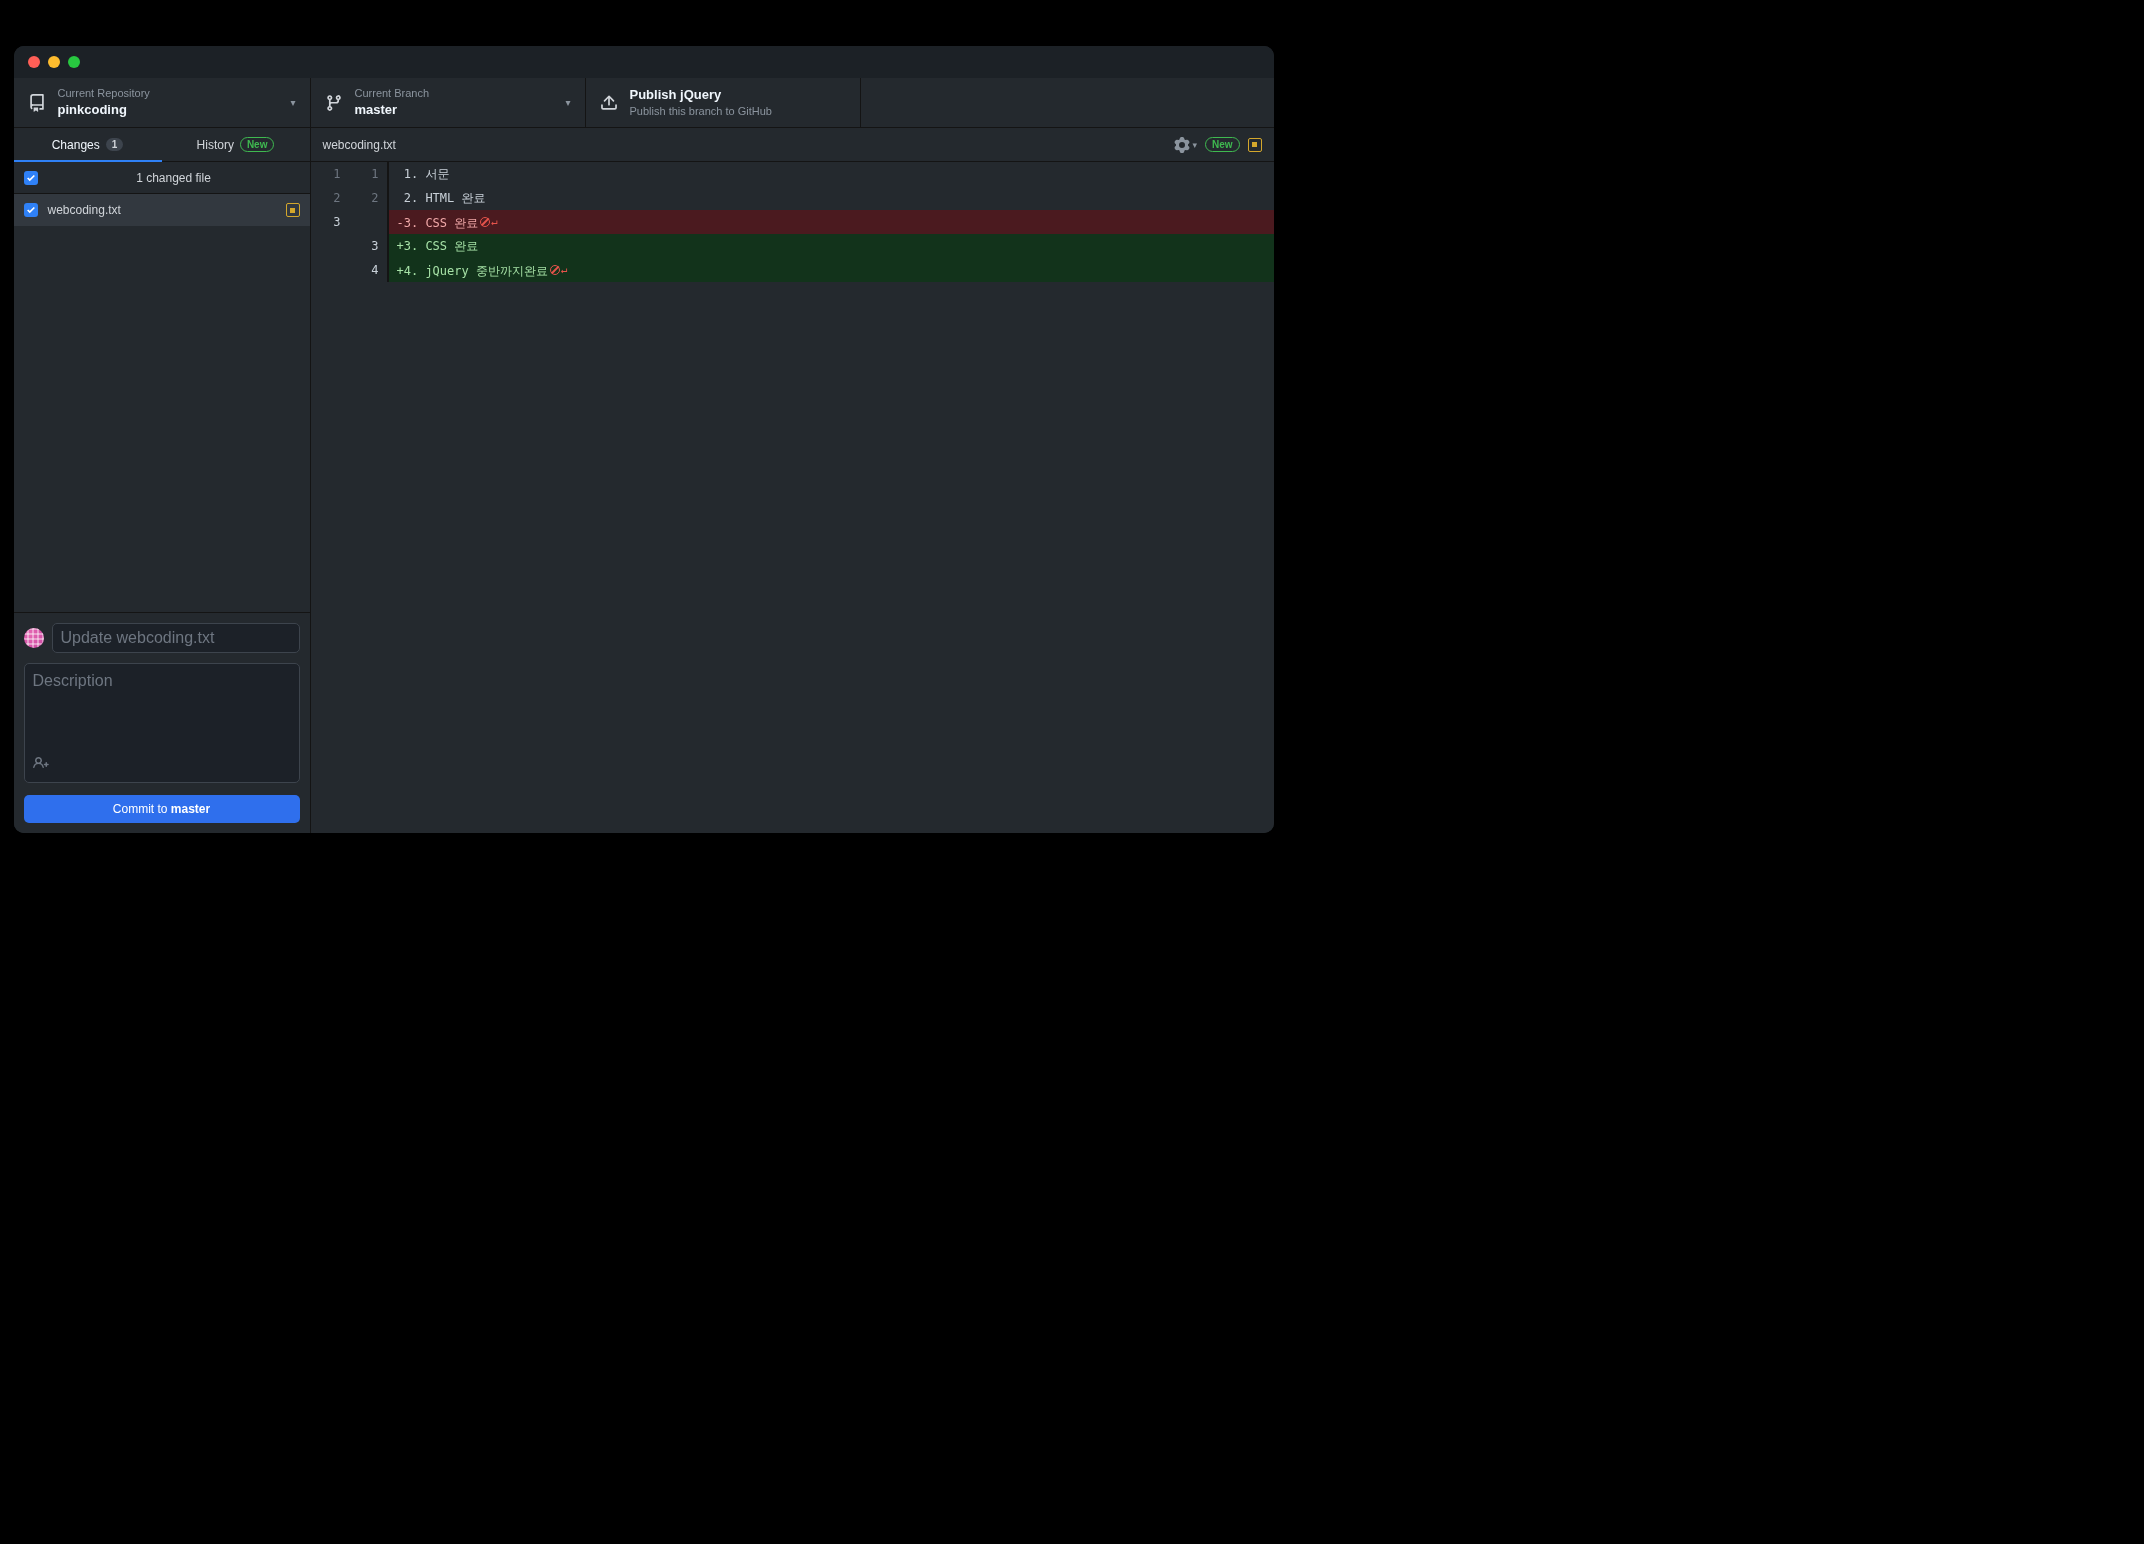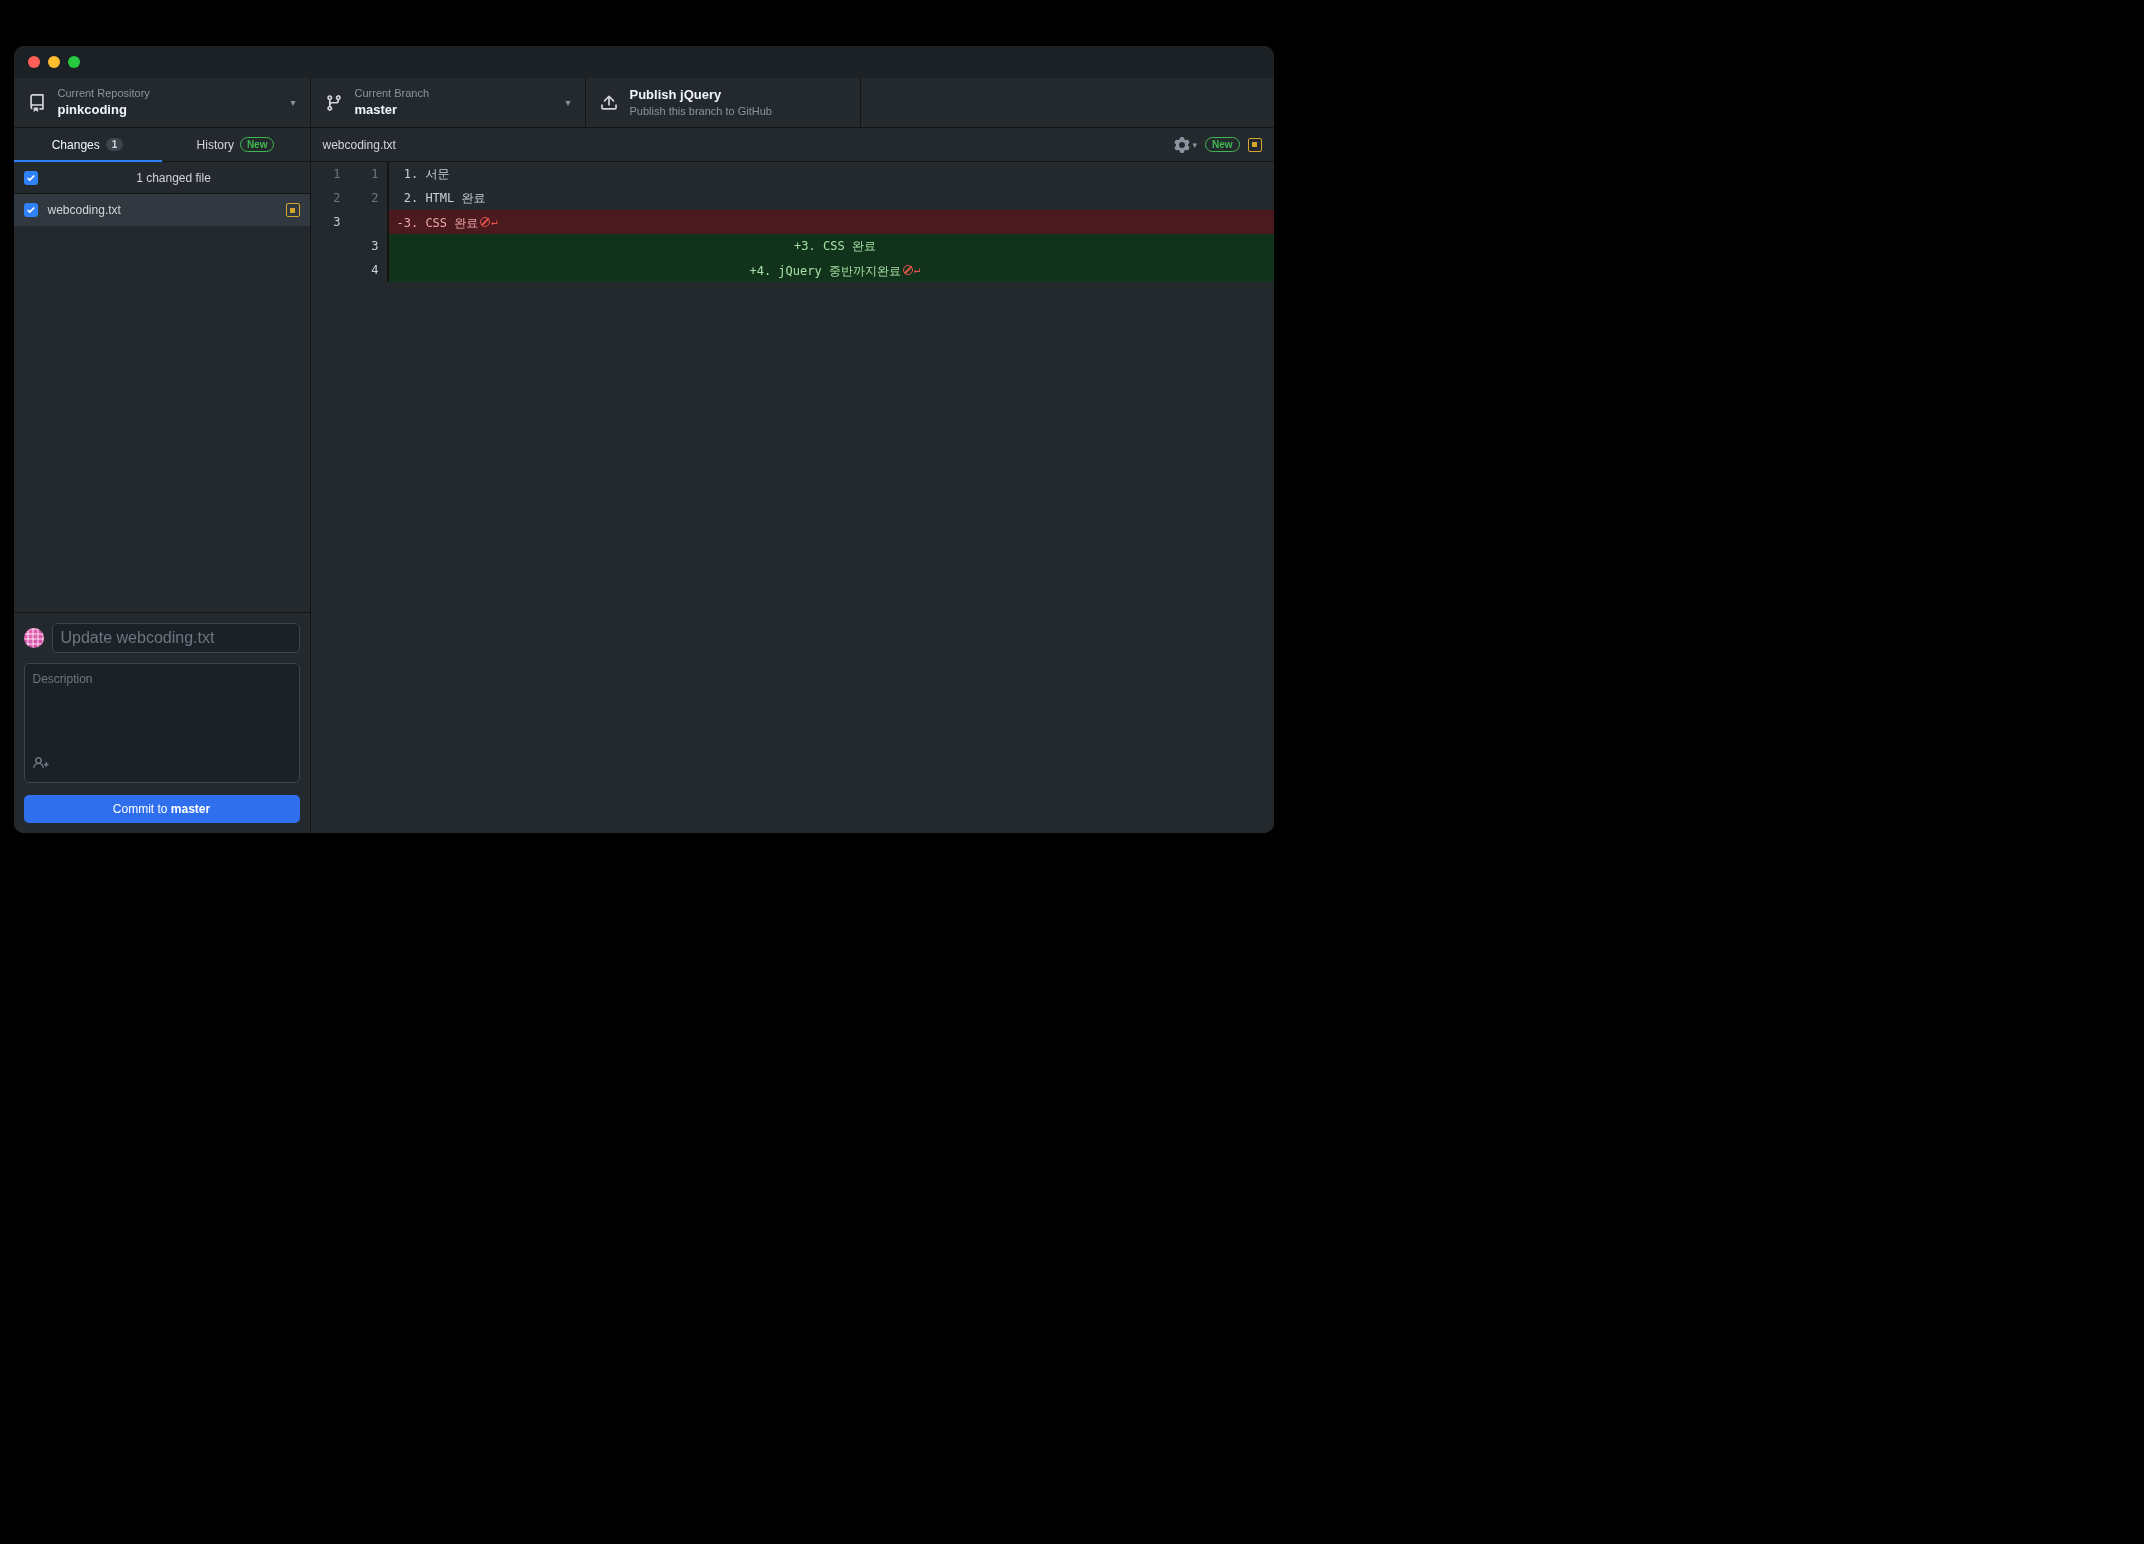--- a/index.html
+++ b/index.html
@@ -205,21 +205,21 @@
       font-size: 16px;
     }
     .summary-input::placeholder { color: #6e7681; }
     .desc-box {
       background: #1c2128;
       border: 1px solid #3d444d;
       border-radius: 5px;
       min-height: 120px;
       padding: 8px;
       color: #6e7681;
-      font-size: 12px;
+      font-size: 16px;
       display: flex;
       flex-direction: column;
       justify-content: space-between;
       margin-bottom: 12px;
     }
     .coauthor-icon {
       color: #6e7681;
       font-size: 14px;
     }
     .commit-btn {
@@ -283,21 +283,21 @@
       padding-left: 8px;
       white-space: pre;
       color: #c9d1d9;
     }
     .row-hunk .code { color: #8b949e; }
     .row-del { background: #4b1a1f; }
     .row-del .ln { background: #24292e; }
     .row-del .code { color: #f0a8a8; }
     .row-add { background: #12331b; }
     .row-add .ln { background: #24292e; }
-    .row-add .code { color: #a6e1a6; text-align: center; }
+    .row-add .code { color: #a6e1a6; }
     .marker-red {
       display: inline-flex;
       align-items: center;
       gap: 1px;
       margin-left: 2px;
     }
     .marker-red .circ {
       width: 10px; height: 10px;
       border: 1.5px solid #e5534b;
       border-radius: 50%;

